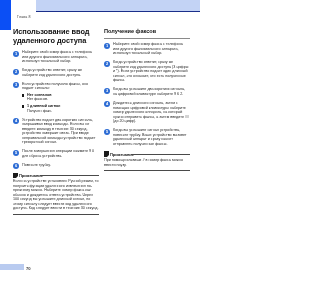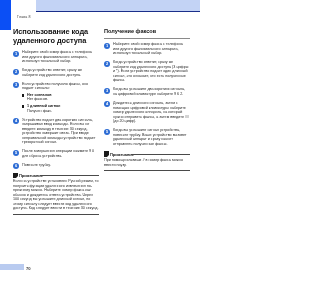--- a/index.html
+++ b/index.html
@@ -111,21 +111,21 @@
 
 <div class="page">
 
   <div class="hdr-band"></div>
   <div class="hdr-rule"></div>
   <div class="tab-blue"></div>
   <div class="chapter">Глава 8</div>
 
   <div class="col col-l">
 
-    <h1 class="sec">Использование кода удаленного доступа</h1>
+    <h1 class="sec">Использование ввод удаленного доступа</h1>
 
     <ol class="steps">
 
       <li>
         <span class="num">1</span>
         <span class="txt">Наберите свой номер факса с телефона или другого факсимильного аппарата, используя тональный набор.</span>
       </li>
 
       <li>
         <span class="num">2</span>

